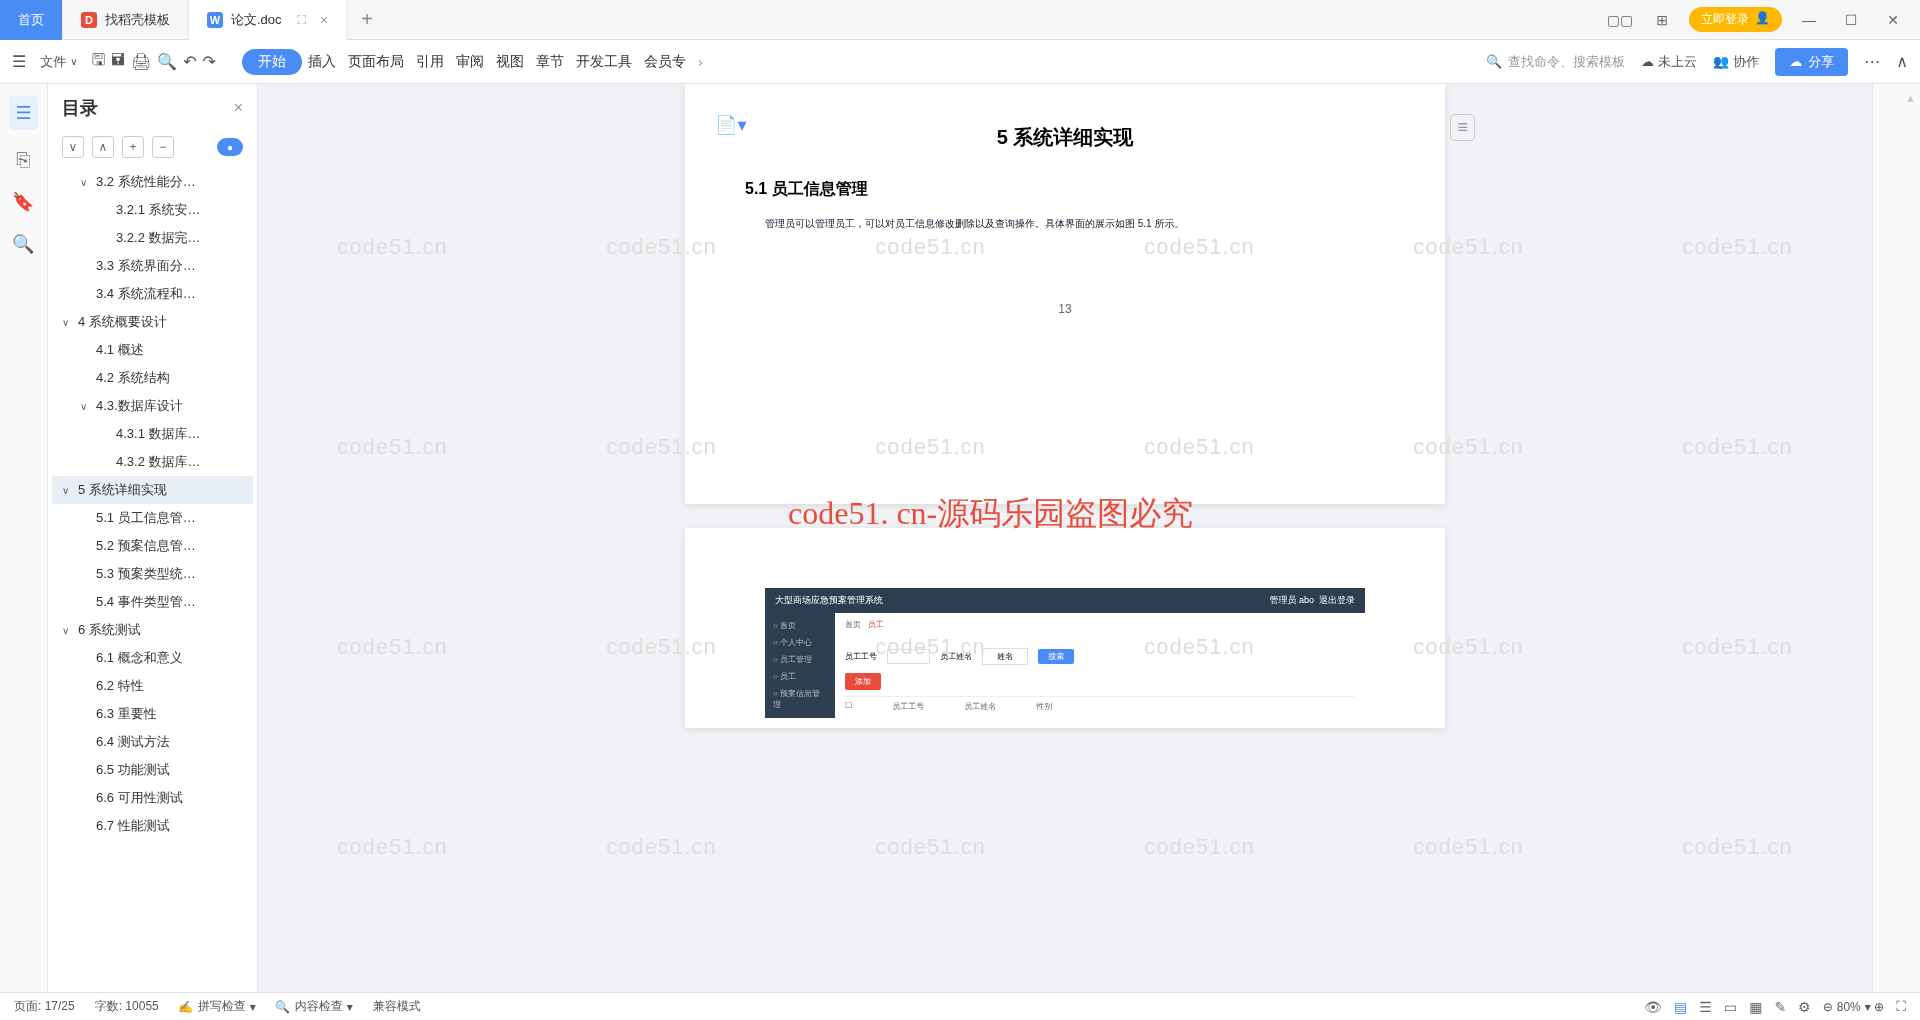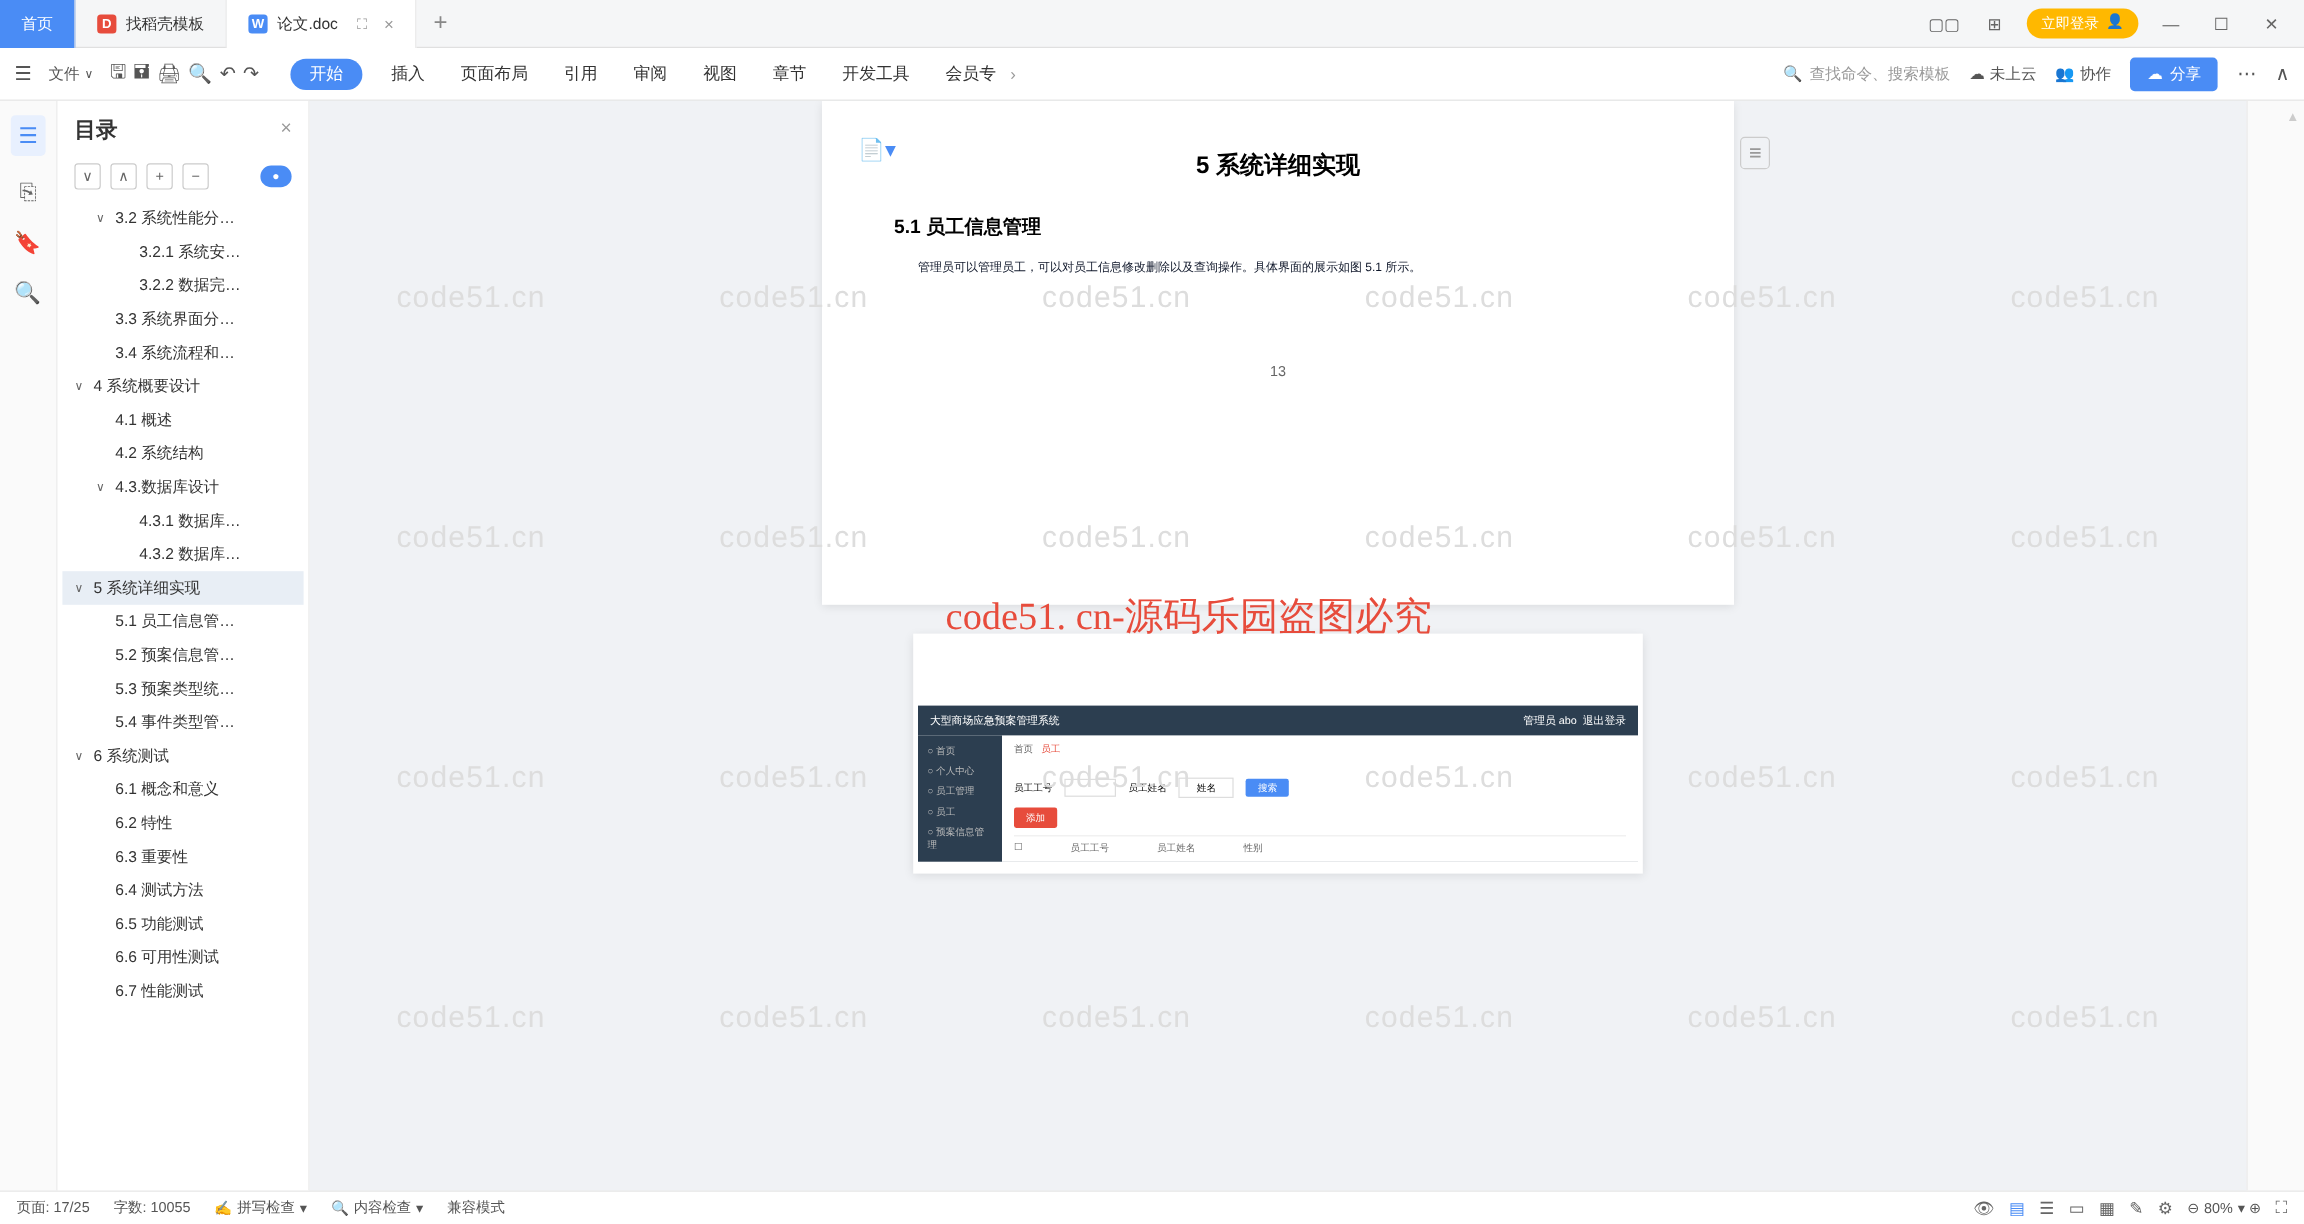--- a/index.html
+++ b/index.html
@@ -13,21 +13,21 @@
 .tab-icon.blue{background:#4a8cf5;color:#fff}
 .tab-close{margin-left:6px;color:#999;font-size:14px}
 .tab-screen{margin-left:8px;color:#999;font-size:12px}
 .tab-add{padding:0 14px;font-size:20px;color:#888;cursor:pointer}
 .titlebar-right{margin-left:auto;display:flex;align-items:center;gap:12px;padding-right:12px}
 .login-btn{background:#ffb800;color:#fff;padding:4px 12px;border-radius:14px;font-size:12px;display:flex;align-items:flex-start;gap:6px}
 .win-btn{width:30px;text-align:center;color:#666;font-size:14px;cursor:pointer}
 .toolbar{height:44px;display:flex;align-items:center;border-bottom:1px solid #e0e0e0;padding:0 12px;gap:6px}
 .tb-btn{padding:4px 8px;color:#555;font-size:13px;cursor:pointer;display:flex;align-items:center;gap:4px}
 .tb-icon{font-size:16px;color:#555}
-.ribbon{display:flex;gap:18px;margin-left:20px}
+.ribbon{display:flex;margin-left:20px}
 .ribbon-tab{font-size:14px;color:#333;cursor:pointer;padding:4px 6px}
 .ribbon-tab.active{background:#4a8cf5;color:#fff;border-radius:14px;padding:4px 16px}
 .toolbar-right{margin-left:auto;display:flex;align-items:center;gap:16px}
 .search-box{color:#999;font-size:13px;display:flex;align-items:center;gap:6px}
 .cloud-btn{color:#555;font-size:13px;display:flex;align-items:center;gap:4px}
 .share-btn{background:#4a8cf5;color:#fff;padding:5px 14px;border-radius:4px;font-size:13px;display:flex;align-items:center;gap:6px}
 .main{display:flex;height:calc(100% - 112px)}
 .left-rail{width:48px;background:#fafafa;border-right:1px solid #e8e8e8;display:flex;flex-direction:column;align-items:center;padding-top:12px;gap:20px}
 .rail-icon{font-size:18px;color:#666;cursor:pointer}
 .rail-icon.active{color:#4a8cf5;background:#e8f0fe;padding:6px;border-radius:4px}
@@ -46,25 +46,25 @@
 .ol-l2{padding-left:28px}
 .ol-l3{padding-left:48px}
 .content{flex:1;background:#f0f2f5;position:relative;overflow:hidden}
 .page{width:760px;margin:0 auto;background:#fff;box-shadow:0 2px 8px rgba(0,0,0,0.1);padding:40px 60px;position:relative}
 .page1{min-height:420px}
 .doc-h1{text-align:center;font-size:20px;font-weight:bold;margin-bottom:28px;color:#000}
 .doc-h2{font-size:16px;font-weight:bold;margin-bottom:14px;color:#000}
 .doc-p{font-size:10px;line-height:2;color:#0f172a;text-indent:2em}
 .page-num{text-align:center;font-size:12px;color:#666;margin-top:68px}
 .watermark-overlay{position:absolute;top:0;left:0;right:0;bottom:0;pointer-events:none;z-index:5}
-.wm-row{position:absolute;width:100%;display:flex;justify-content:space-around;color:#ddd;font-size:25px;font-weight:300;letter-spacing:1px}
+.wm-row{position:absolute;width:100%;display:flex;justify-content:space-around;color:#ddd;font-size:22px;font-weight:300;letter-spacing:1px}
 .wm-big{position:absolute;font-size:32px;color:#e74c3c;font-family:"SimSun",serif;font-weight:500;left:530px;top:408px;z-index:20}
 .page-icon{position:absolute;left:30px;top:30px;color:#4a8cf5;font-size:18px}
 .page-icon2{position:absolute;right:-30px;top:30px;color:#999;font-size:18px;border:1px solid #ccc;border-radius:4px;padding:2px 6px}
-.page2{width:608px;margin:24px auto 0;background:#fff;box-shadow:0 2px 8px rgba(0,0,0,0.1);padding:60px 0 0;min-height:200px}
+.page2{width:760px;margin:24px auto 0;background:#fff;box-shadow:0 2px 8px rgba(0,0,0,0.1);padding:60px 0 0;min-height:200px}
 .embed{width:600px;margin:0 auto;background:#2c3e50;font-size:9px}
 .embed-head{color:#fff;padding:6px 10px;display:flex;justify-content:space-between}
 .embed-body{display:flex;background:#f5f5f5}
 .embed-nav{width:70px;background:#2c3e50;color:#bbb;padding:4px 0}
 .embed-nav div{padding:3px 8px;font-size:8px}
 .embed-main{flex:1;padding:6px 10px;background:#fff}
 .embed-crumb{font-size:8px;color:#666;margin-bottom:18px}
 .embed-form{display:flex;gap:10px;align-items:center;font-size:8px;margin-bottom:8px}
 .embed-input{border:1px solid #ddd;padding:2px 14px;font-size:8px}
 .embed-search{background:#4a8cf5;color:#fff;padding:2px 10px;border-radius:2px}

